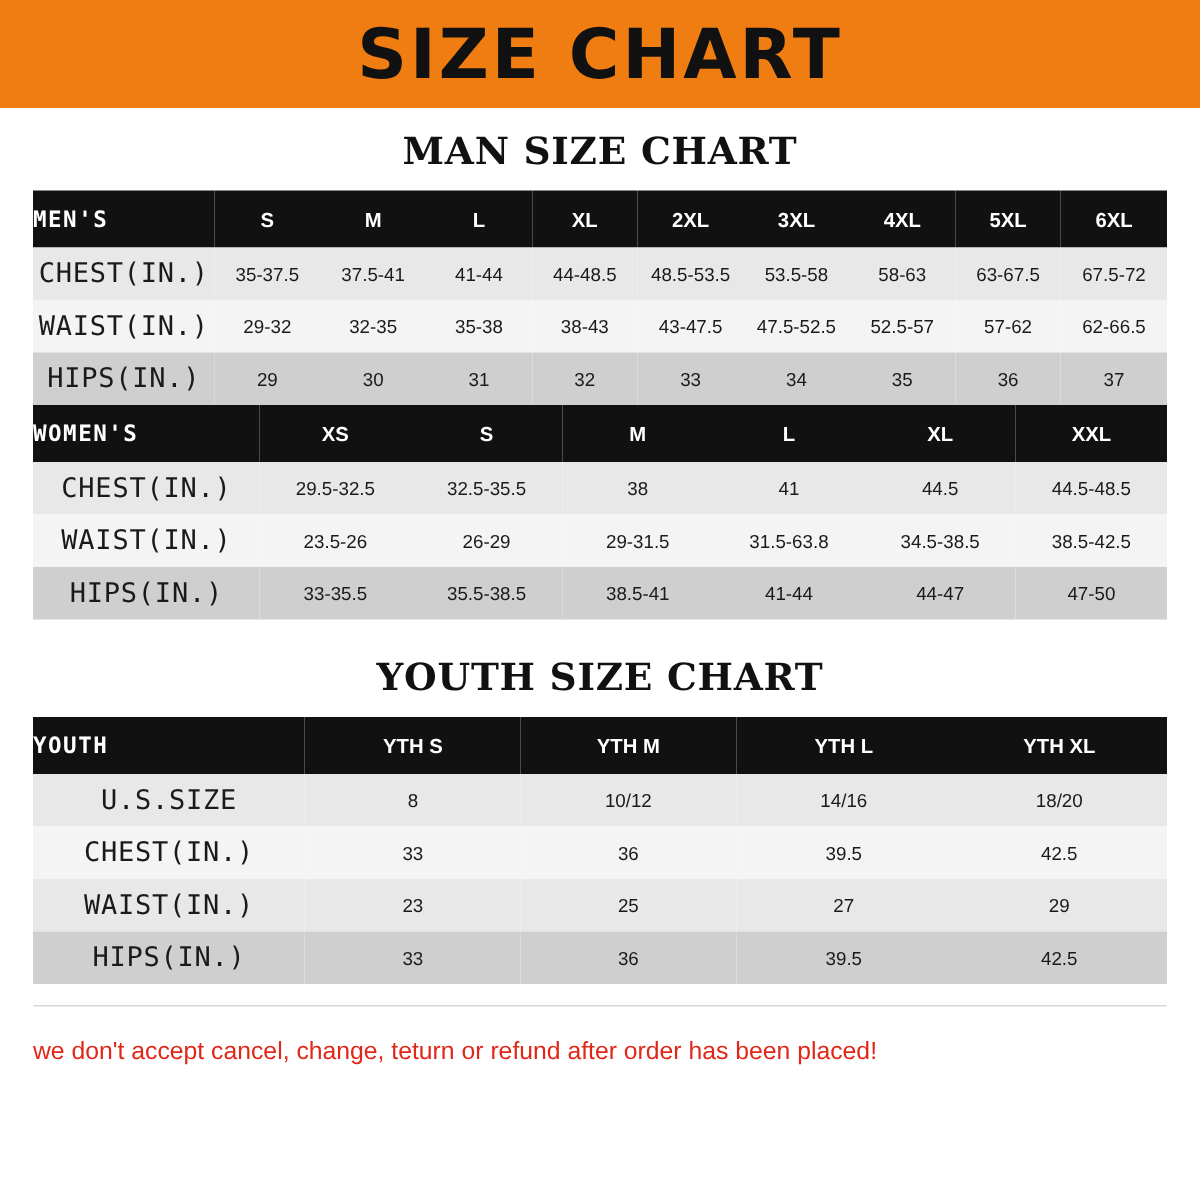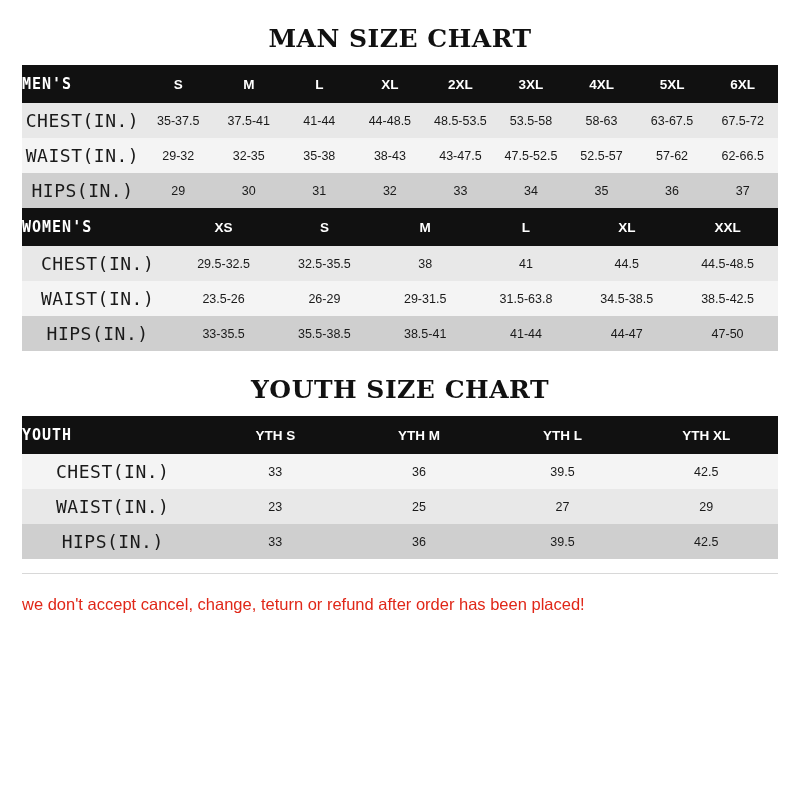--- a/index.html
+++ b/index.html
@@ -43,21 +43,21 @@
     box-sizing: border-box;
   }
   .section-title {
     text-align: center;
     font-family: "DejaVu Serif", serif;
     font-weight: bold;
     font-size: 25px;
     color: #111111;
     letter-spacing: 0.5px;
   }
-  .t-man { margin: 24px 0 12px 0; }
+  .t-man { margin: 14px 0 12px 0; }
   .t-women { margin: 22px 0 12px 0; }
   .t-youth { margin: 24px 0 12px 0; }
 
   table.size-table {
     width: 100%;
     border-collapse: collapse;
     table-layout: fixed;
   }
   table.size-table th,
   table.size-table td {
@@ -111,20 +111,23 @@
     margin: 14px 22px 0 22px;
     height: 1px;
     background: #d8d8d8;
   }
 </style>
 </head>
 <body>
 
 <div class="page">
 
+  <div class="banner">
+    <div class="banner-title">SIZE CHART</div>
+  </div>
 
   <div class="content">
 
     <div class="section-title t-man">MAN SIZE CHART</div>
     <table class="size-table">
       <colgroup>
         <col class="men-col0">
           <col>
           <col>
           <col>
@@ -253,20 +256,27 @@
       <thead>
         <tr>
           <th class="rowhead">YOUTH</th>
           <th>YTH S</th>
           <th>YTH M</th>
           <th>YTH L</th>
           <th>YTH XL</th>
         </tr>
       </thead>
       <tbody>
+        <tr class="alt-light">
+          <td class="rowhead">U.S.SIZE</td>
+          <td>8</td>
+          <td>10/12</td>
+          <td>14/16</td>
+          <td>18/20</td>
+        </tr>
         <tr class="alt-white">
           <td class="rowhead">CHEST(IN.)</td>
           <td>33</td>
           <td>36</td>
           <td>39.5</td>
           <td>42.5</td>
         </tr>
         <tr class="alt-light">
           <td class="rowhead">WAIST(IN.)</td>
           <td>23</td>

